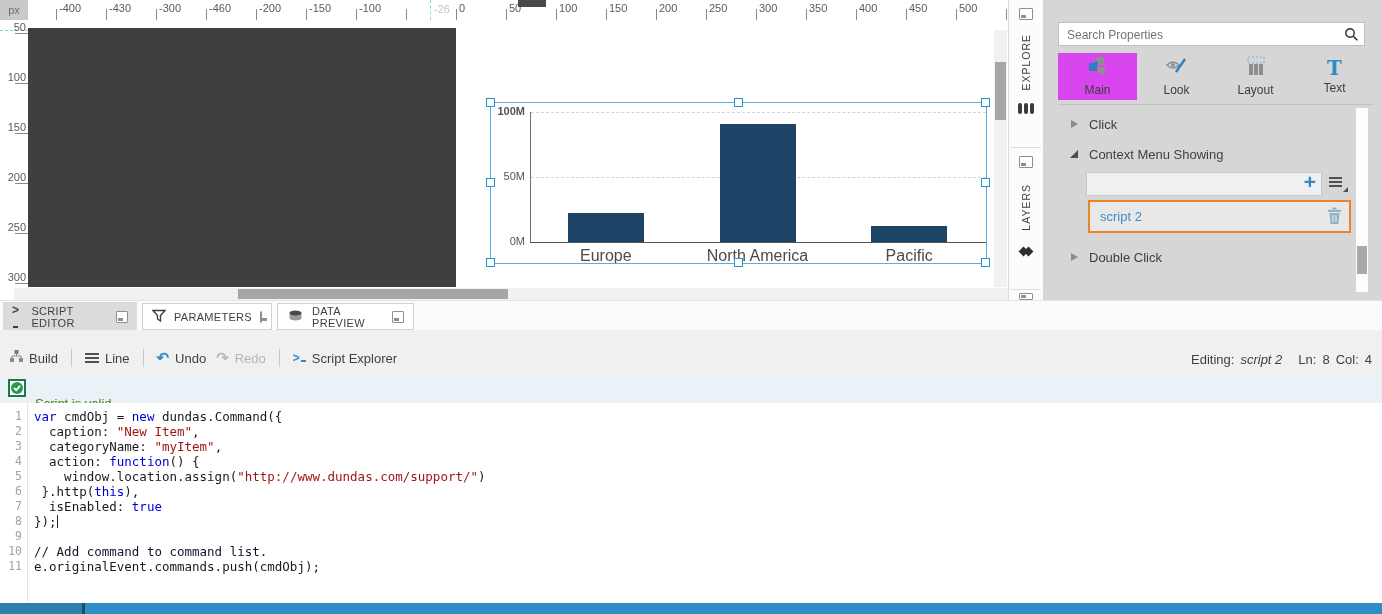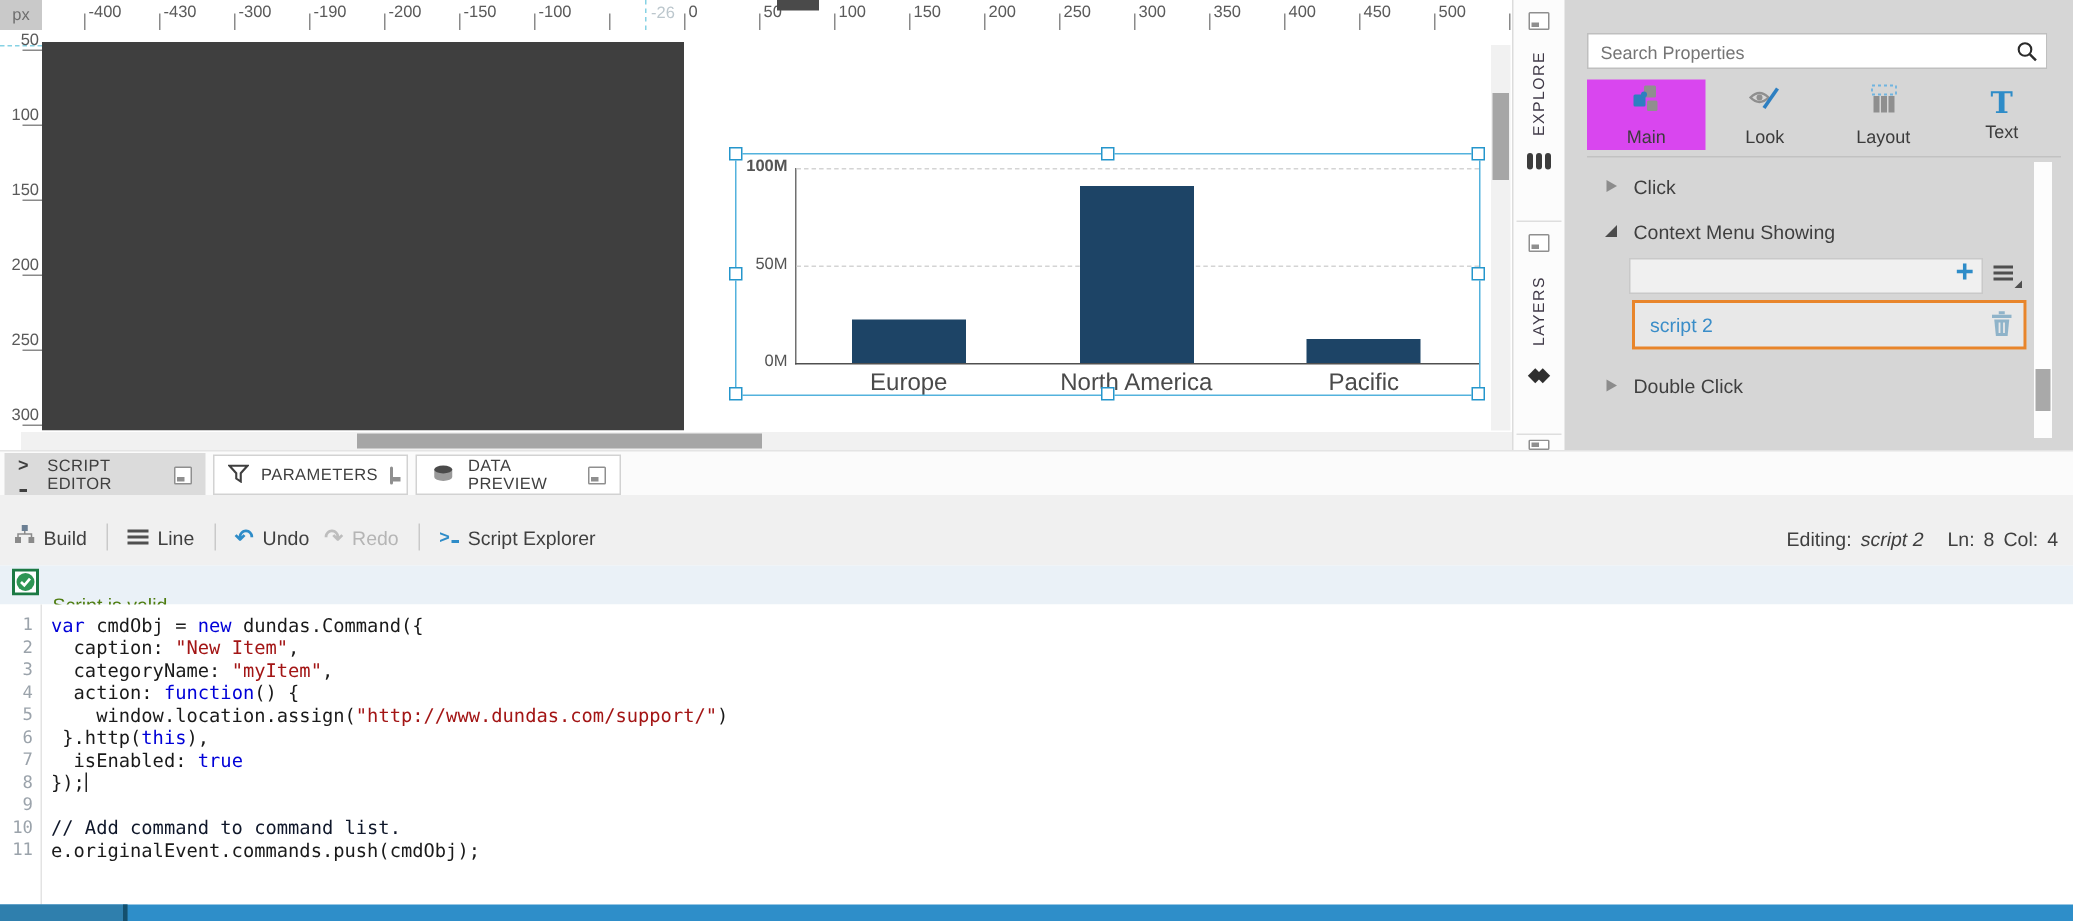--- a/index.html
+++ b/index.html
@@ -118,21 +118,21 @@
   <div id="hruler" class="abs">
     <div id="h-cursor-line"></div>
     <div id="h-cursor-label">-26</div>
   <div class="htick-line" style="left: 28px;"></div>
       <div class="htick-label" style="left: 31px;">-400</div>
       <div class="htick-line" style="left: 78px;"></div>
       <div class="htick-label" style="left: 81px;">-430</div>
       <div class="htick-line" style="left: 128px;"></div>
       <div class="htick-label" style="left: 131px;">-300</div>
       <div class="htick-line" style="left: 178px;"></div>
-      <div class="htick-label" style="left: 181px;">-190</div>
+      <div class="htick-label" style="left: 181px;">-460</div>
       <div class="htick-line" style="left: 228px;"></div>
       <div class="htick-label" style="left: 231px;">-200</div>
       <div class="htick-line" style="left: 278px;"></div>
       <div class="htick-label" style="left: 281px;">-150</div>
       <div class="htick-line" style="left: 328px;"></div>
       <div class="htick-label" style="left: 331px;">-100</div>
       <div class="htick-line" style="left: 378px;"></div>
       <div class="htick-label" style="left: 360px; margin-top: 45px;">-50</div>
       <div class="htick-line" style="left: 428px;"></div>
       <div class="htick-label" style="left: 431px;">0</div>

